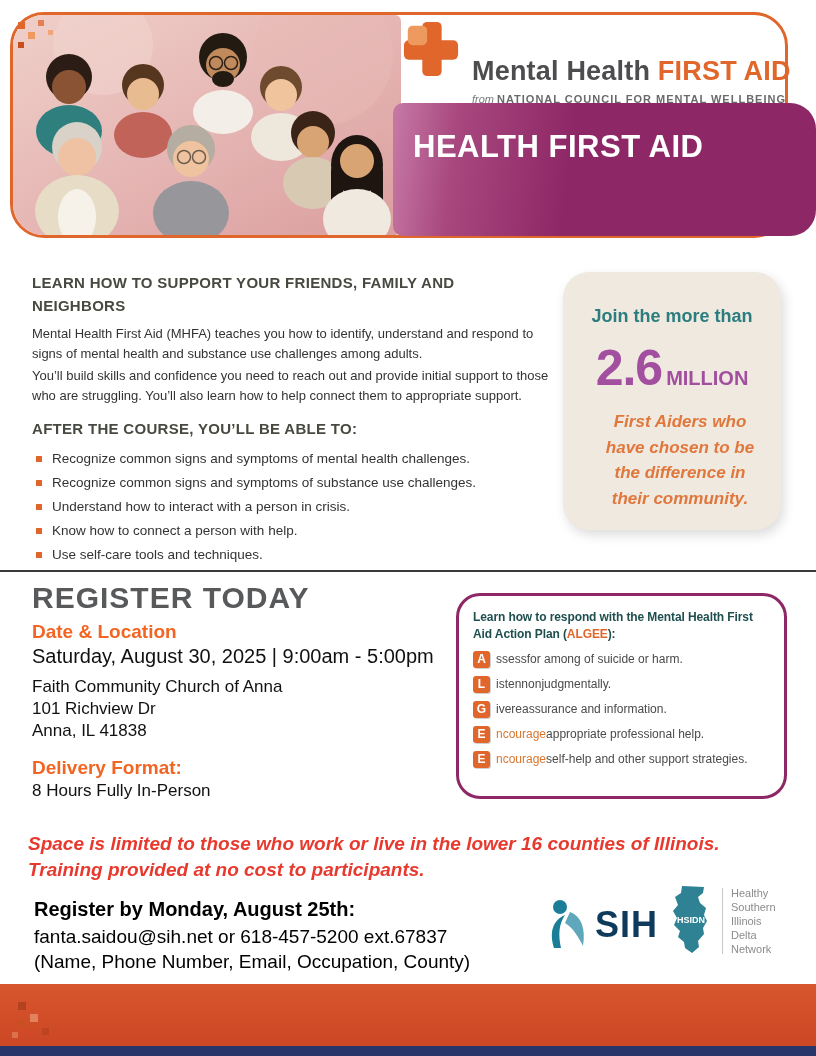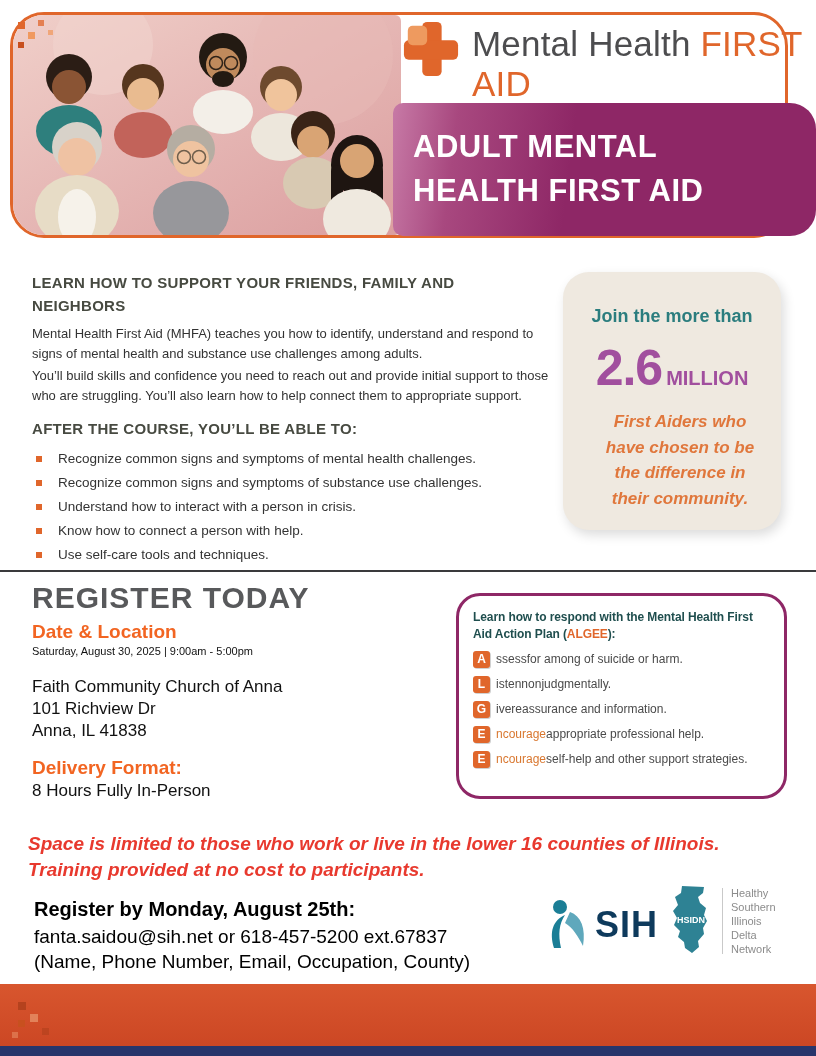--- a/index.html
+++ b/index.html
@@ -12,58 +12,58 @@
   .photo { position:absolute; left:13px; top:15px; width:388px; height:220px;
     border-radius:31px 6px 6px 31px; overflow:hidden; z-index:2; }
   .photo svg { display:block; width:100%; height:100%; }
 
   .mosaic { position:absolute; z-index:6; }
   .mosaic span { position:absolute; display:block; }
 
   .logo-block { position:absolute; left:402px; top:20px; width:400px; display:flex; gap:12px;
     align-items:flex-start; z-index:3; }
   .logo-cross { flex:none; }
-  .brand-line { font-size:35px; font-weight:normal; color:#4D4D4F; letter-spacing:0.2px; padding-top:4px; }
+  .brand-line { font-size:27px; font-weight:bold; color:#4D4D4F; letter-spacing:0.2px; padding-top:4px;margin-top:32px; }
   .brand-orange { color:#E0662B; }
   .tagline { margin-top:6px; font-size:11px; color:#6A6A6A; letter-spacing:1px; font-weight:bold; }
   .tagline .from { font-style:italic; letter-spacing:0; font-weight:normal; color:#7A7A7A; margin-right:3px; text-transform:none; }
 
   .banner { position:absolute; left:393px; top:103px; width:423px; height:133px;
     background:linear-gradient(97deg,#C77AA6 0%, #A8487F 15%, #8E2766 42%, #8E2766 100%);
     border-radius:10px 26px 26px 10px; z-index:4; color:#fff; padding:22px 0 0 20px; }
   .banner-line { font-size:31px; font-weight:bold; letter-spacing:0.5px; line-height:44px; }
 
   
   .intro-heading { position:absolute; left:32px; top:272px; width:425px; font-size:15px; font-weight:bold;
     color:#474A41; letter-spacing:0.3px; line-height:1.5; }
   .para { position:absolute; left:32px; width:525px; font-size:13px; color:#333; line-height:1.5; }
   .para1 { top:324px; } .para2 { top:366px; }
   .after-heading { position:absolute; left:32px; top:420px; font-size:15px; font-weight:bold;
     color:#474A41; letter-spacing:0.3px; }
   .bullets { position:absolute; left:36px; top:450px; width:500px; list-style:none; }
-  .bullets li { display:flex; gap:16px; margin-bottom:6px; font-size:13.5px; color:#333; line-height:18px; }
+  .bullets li { display:flex; gap:10px; margin-bottom:6px; font-size:13.5px; color:#333; line-height:18px; }
   .bullets .sq { width:6px; height:6px; background:#E0662B; margin-top:6px; flex:none; }
 
   
   .stat-box { position:absolute; left:563px; top:272px; width:218px; height:258px; background:#EFE9E0;
     border-radius:26px; box-shadow:3px 5px 12px rgba(0,0,0,0.14); text-align:center;
     padding:34px 22px 0; }
   .stat-top { font-size:18px; font-weight:bold; color:#2B7D7E; }
   .stat-num-row { margin-top:12px; color:#A14F9E; }
   .stat-num { font-size:50px; font-weight:bold; letter-spacing:-1px; }
   .stat-unit { font-size:20px; font-weight:bold; margin-left:4px; }
   .stat-caption { margin-top:12px; font-size:17px; font-style:italic; font-weight:600;
     color:#E0773C; line-height:1.5;margin-left:16px; }
 
   
   .divider { position:absolute; left:0; top:570px; width:816px; height:2px; background:#3A3A3C; }
   .register-title { position:absolute; left:32px; top:581px; font-size:30px; font-weight:bold;
     color:#58595B; letter-spacing:1px; }
   .dl-heading { position:absolute; left:32px; top:621px; font-size:19px; font-weight:bold; color:#F26522; }
-  .datetime { position:absolute; left:32px; top:645px; font-size:11px; color:#111; }
+  .datetime { position:absolute; left:32px; top:645px; font-size:20px; color:#111; }
   .venue-block { position:absolute; left:32px; top:676px; font-size:17px; color:#111; line-height:22px; }
   .delivery-heading { position:absolute; left:32px; top:757px; font-size:19px; font-weight:bold; color:#F26522; }
   .delivery { position:absolute; left:32px; top:781px; font-size:17px; color:#111; }
 
   
   .algee-box { position:absolute; left:456px; top:593px; width:331px; height:206px;
     border:3px solid #8E2766; border-radius:24px; background:#fff; padding:13px 14px 0; }
   .algee-heading { font-size:12px; font-weight:bold; color:#1F4E4E; line-height:1.4; letter-spacing:-0.1px; }
   .algee-hl { color:#E0662B; }
   .algee-row { display:flex; align-items:flex-start; margin-top:8px; font-size:12px; color:#4A4A4A; line-height:17px; }
@@ -183,21 +183,20 @@
       <rect x="2" y="21" width="56" height="20" rx="5" fill="#E0662B"></rect>
       <rect x="6" y="6" width="20" height="20" rx="5" fill="#EE9A5F"></rect>
     </svg>
     <div class="logo-text">
       <div class="brand-line"><span>Mental Health</span> <span class="brand-orange">FIRST AID</span></div>
       <div class="tagline"><span class="from">from</span><span>NATIONAL COUNCIL FOR MENTAL WELLBEING</span></div>
     </div>
   </div>
 
   <div class="banner">
-    <div class="banner-line">ADULT MENTAL</div>
     <div class="banner-line">HEALTH FIRST AID</div>
   </div>
 
   <div class="intro-heading">LEARN HOW TO SUPPORT YOUR FRIENDS, FAMILY AND NEIGHBORS</div>
   <p class="para para1">Mental Health First Aid (MHFA) teaches you how to identify, understand and respond to signs of mental health and substance use challenges among adults.</p>
   <p class="para para2">You’ll build skills and confidence you need to reach out and provide initial support to those who are struggling. You’ll also learn how to help connect them to appropriate support.</p>
   <div class="after-heading">AFTER THE COURSE, YOU’LL BE ABLE TO:</div>
   <ul class="bullets">
     <li>
         <span class="sq"></span>

